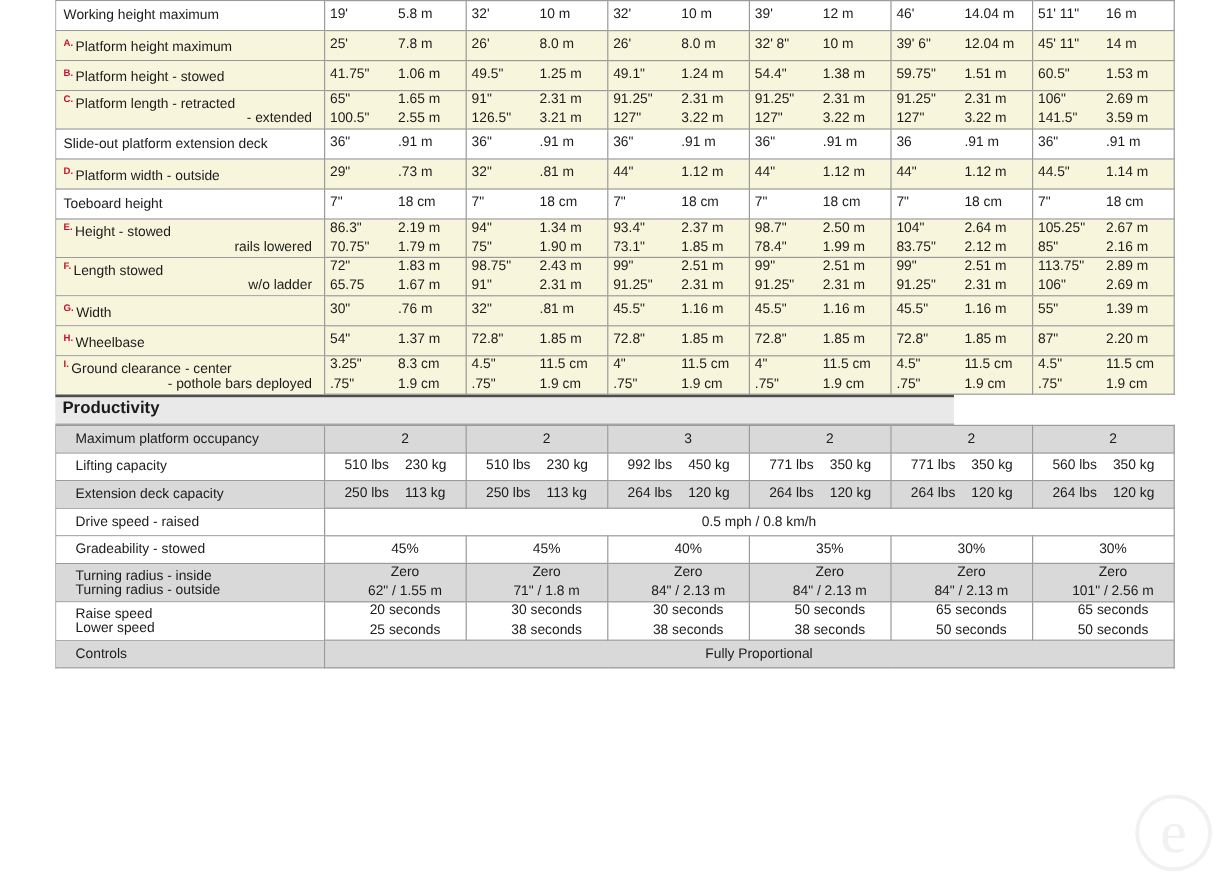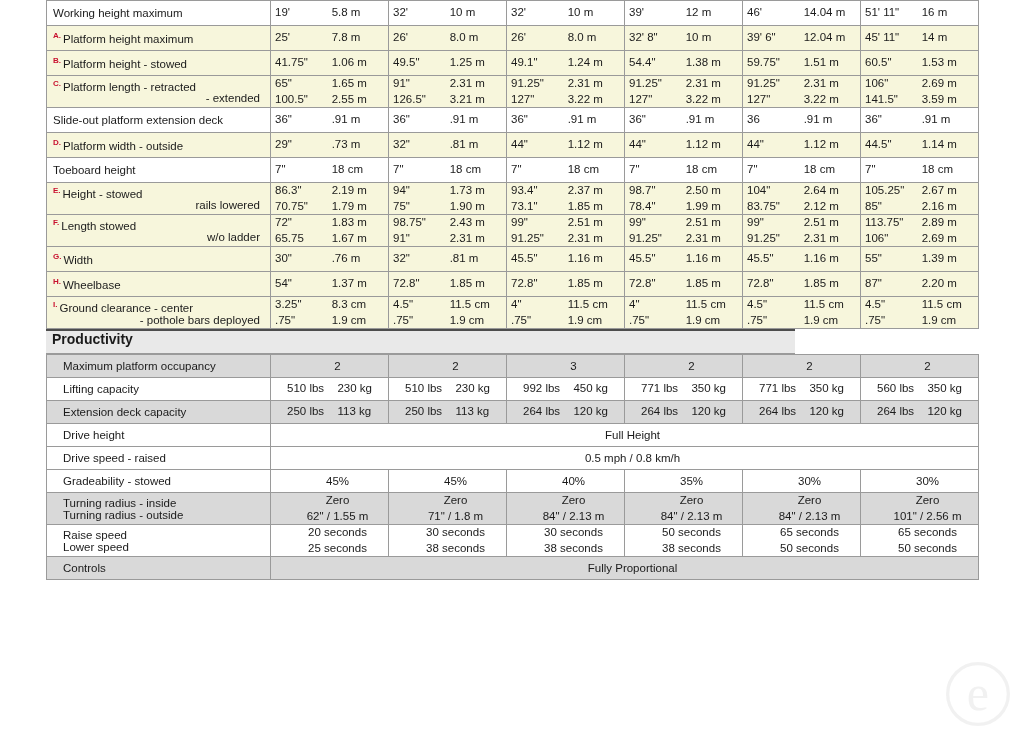--- a/index.html
+++ b/index.html
@@ -253,21 +253,21 @@
             <div class="row2"><span class="v1">7"</span><span class="v2">18 cm</span></div>
           </td>
         </tr>
         <tr>
           <td class="lbl cream"><span class="sup">E.</span><span>Height - stowed</span><span class="sub">rails lowered</span></td>
           <td class="cellpair cream">
             <div class="row2"><span class="v1">86.3"</span><span class="v2">2.19 m</span></div>
             <div class="row2"><span class="v1">70.75"</span><span class="v2">1.79 m</span></div>
           </td>
           <td class="cellpair cream">
-            <div class="row2"><span class="v1">94"</span><span class="v2">1.73 m</span></div>
+            <div class="row2"><span class="v1">94"</span><span class="v2">1.34 m</span></div>
             <div class="row2"><span class="v1">75"</span><span class="v2">1.90 m</span></div>
           </td>
           <td class="cellpair cream">
             <div class="row2"><span class="v1">93.4"</span><span class="v2">2.37 m</span></div>
             <div class="row2"><span class="v1">73.1"</span><span class="v2">1.85 m</span></div>
           </td>
           <td class="cellpair cream">
             <div class="row2"><span class="v1">98.7"</span><span class="v2">2.50 m</span></div>
             <div class="row2"><span class="v1">78.4"</span><span class="v2">1.99 m</span></div>
           </td>
@@ -439,24 +439,20 @@
             <div class="row2"><span class="v1">264 lbs</span><span class="v2">120 kg</span></div>
           </td>
           <td class="cellpair gray">
             <div class="row2"><span class="v1">264 lbs</span><span class="v2">120 kg</span></div>
           </td>
           <td class="cellpair gray">
             <div class="row2"><span class="v1">264 lbs</span><span class="v2">120 kg</span></div>
           </td>
         </tr>
         <tr>
-          <td class="lbl white"><span>Drive height</span></td>
-          <td colspan="6" class="span-all white">Full Height</td>
-        </tr>
-        <tr>
           <td class="lbl white"><span>Drive speed - raised</span></td>
           <td colspan="6" class="span-all white">0.5 mph / 0.8 km/h</td>
         </tr>
         <tr>
           <td class="lbl white"><span>Gradeability - stowed</span></td>
           <td class="ctr white">45%</td>
           <td class="ctr white">45%</td>
           <td class="ctr white">40%</td>
           <td class="ctr white">35%</td>
           <td class="ctr white">30%</td>

